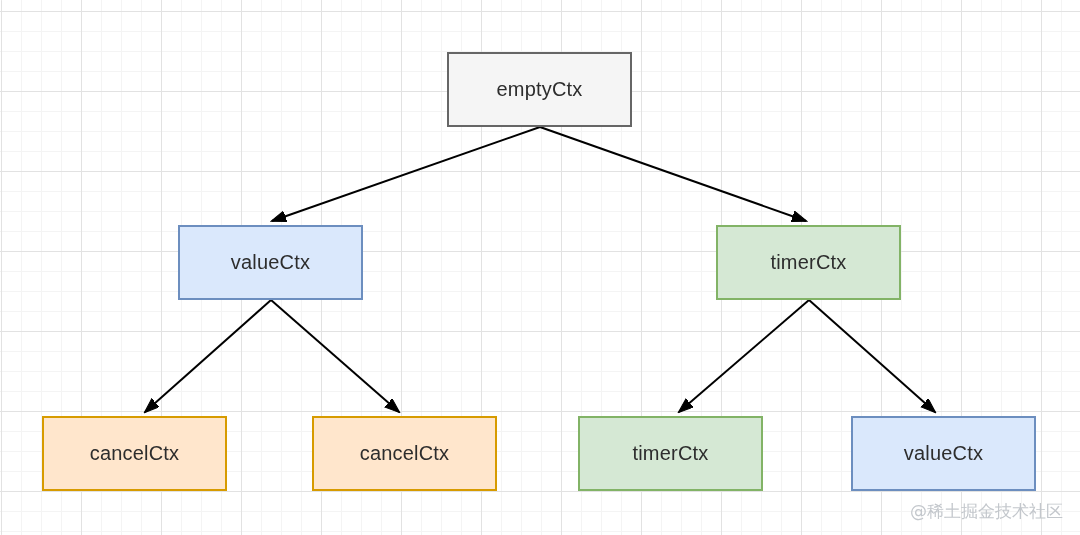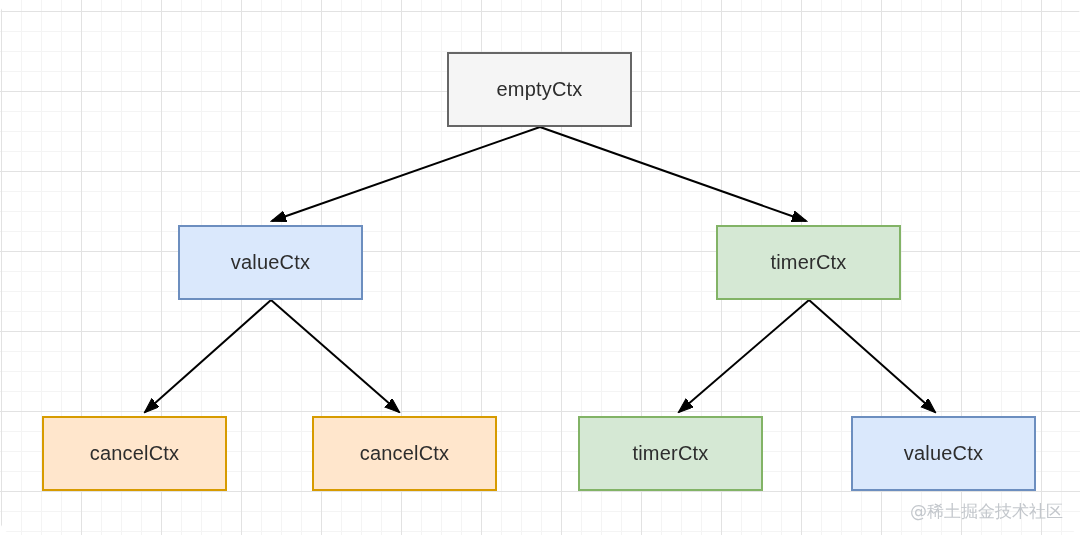--- a/index.html
+++ b/index.html
@@ -6,21 +6,21 @@
     margin: 0;
     padding: 0;
     background: #ffffff;
     font-family: "Liberation Sans", "DejaVu Sans", sans-serif;
   }
   #canvas {
     position: relative;
     width: 1080px;
     height: 535px;
     overflow: hidden;
-    border-radius: 16px;
+    border-radius: 2px;
     background-color: #ffffff;
     
     background-image:
       linear-gradient(#e2e2e2 1px, transparent 1px),
       linear-gradient(90deg, #e2e2e2 1px, transparent 1px),
       linear-gradient(#f4f4f4 1px, transparent 1px),
       linear-gradient(90deg, #f4f4f4 1px, transparent 1px);
     background-size: 80px 80px, 80px 80px, 20px 20px, 20px 20px;
     background-position: 1px 11px, 1px 11px, 1px 11px, 1px 11px;
   }

